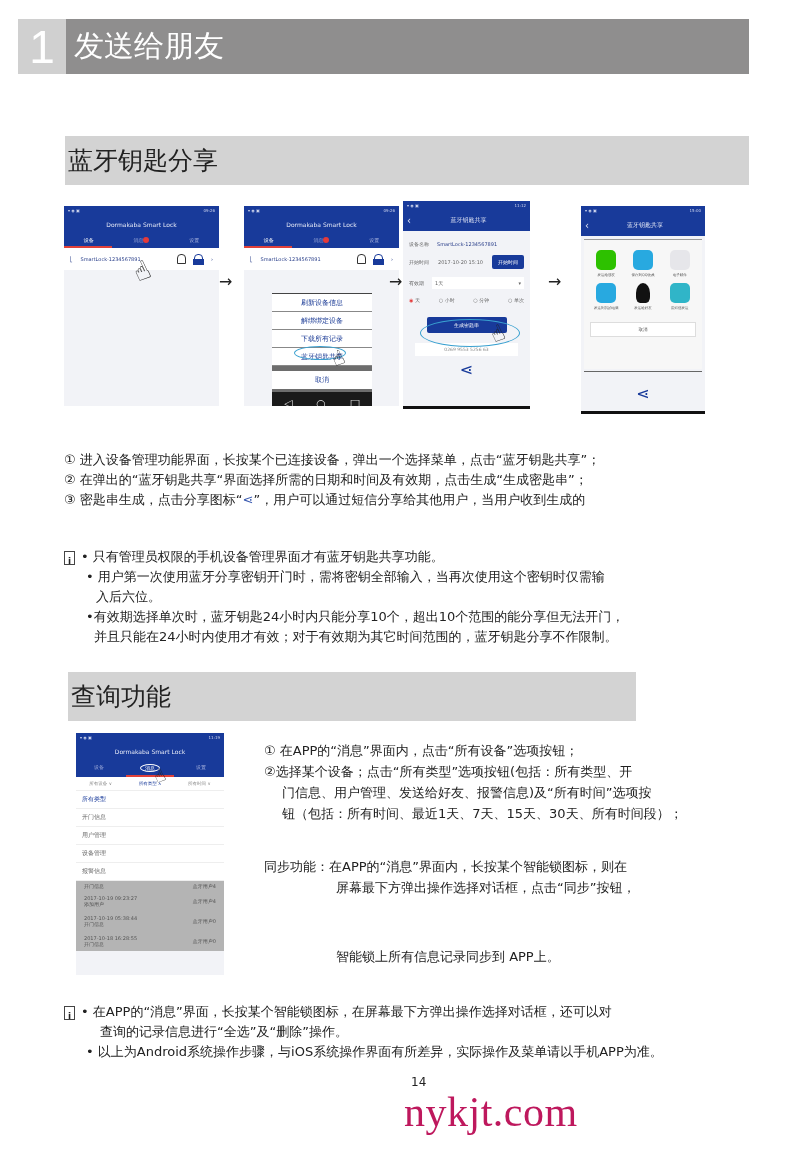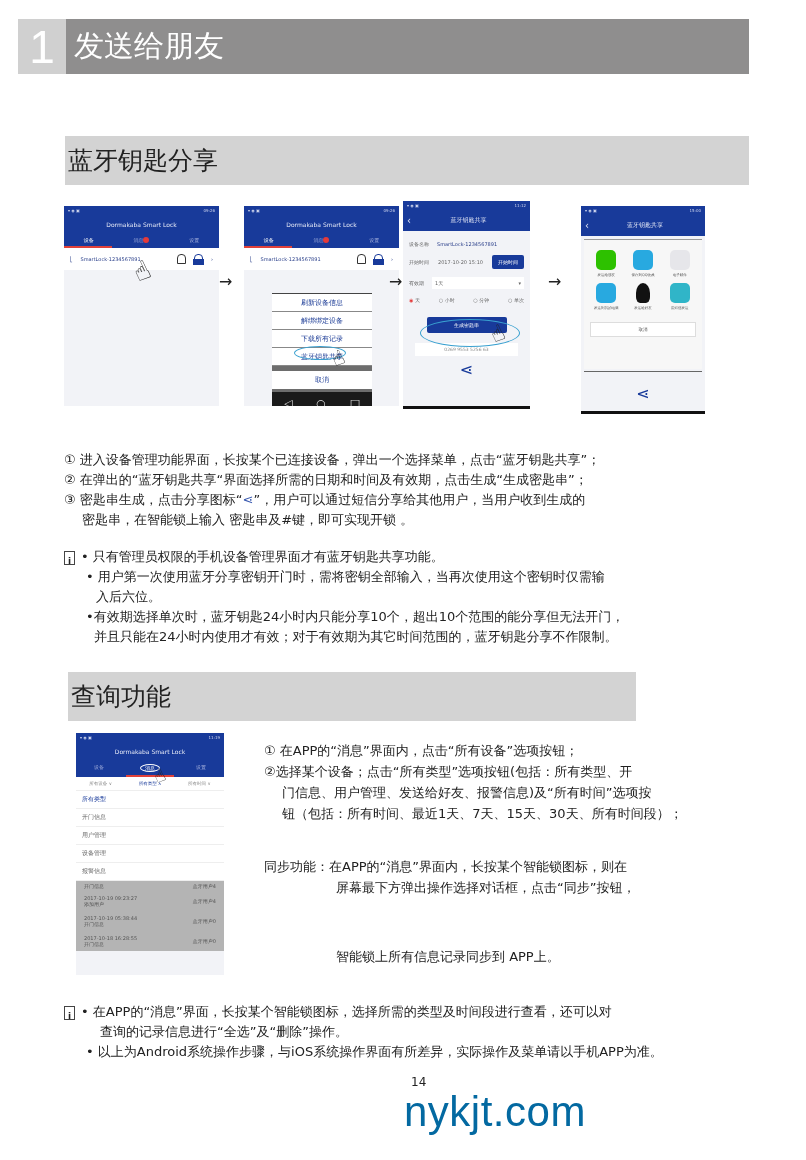--- a/index.html
+++ b/index.html
@@ -46,21 +46,21 @@
   .para p { white-space: nowrap; }
   .indent { padding-left: 18px; }
   .note-ico { display: inline-block; width: 11px; height: 14px; border: 1px solid #444; position: relative; vertical-align: middle; margin-right: 6px; }
   .note-ico::after { content: "i"; position: absolute; left: 3px; top: -1px; font-size: 9px; font-weight: bold; }
 
   .query-list-item { height: 18px; border-bottom: 1px solid #eee; background: #fff; padding-left: 6px; font-size: 6px; color: #666; display: flex; align-items: center; }
   .gray-overlay { background: #b4b4b4; }
   .rec-row { display: flex; justify-content: space-between; align-items: center; padding: 2px 8px; font-size: 5px; color: #555; height: 20px; }
 
   .page-num { position: absolute; left: 411px; top: 1075px; font-size: 12px; color: #222; }
-  .watermark { position: absolute; left: 404px; top: 1088px; font-size: 42px; color: #0369a1; font-family: Liberation Sans, sans-serif; letter-spacing: 0.5px; }
+  .watermark { position: absolute; left: 404px; top: 1088px; font-size: 42px; color: #be185d; font-family: Liberation Serif, serif; letter-spacing: 0.5px; }
 </style>
 </head>
 <body>
 
 <div class="chapter-bar">
   <div class="chapter-num">1</div>
   <div class="chapter-title">发送给朋友</div>
 </div>
 
 <div class="section-bar" style="top:136px;">蓝牙钥匙分享</div>
@@ -216,21 +216,20 @@
   </div>
   <div style="border-top:1px solid #666;margin:2px 3px;"></div>
   <div style="text-align:center;color:#183a9a;font-size:16px;margin-top:12px;">⋖</div>
   <div style="position:absolute;bottom:0;left:0;right:0;height:3px;background:#111;"></div>
 </div>
 
 <div class="para" style="left:64px;top:450px;">
   <p>① 进入设备管理功能界面，长按某个已连接设备，弹出一个选择菜单，点击“蓝牙钥匙共享”；</p>
   <p>② 在弹出的“蓝牙钥匙共享“界面选择所需的日期和时间及有效期，点击生成“生成密匙串”；</p>
   <p><span>③ 密匙串生成，点击分享图标“</span><span style="color:#3a5ab0;">⋖</span><span>”，用户可以通过短信分享给其他用户，当用户收到生成的</span></p>
-  <p class="indent">密匙串，在智能锁上输入 密匙串及#键，即可实现开锁 。</p>
 </div>
 
 <div class="para" style="left:64px;top:547px;">
   <p><span class="note-ico"></span><span>• </span><span>只有管理员权限的手机设备管理界面才有蓝牙钥匙共享功能。</span></p>
   <p style="padding-left:22px;">• <span>用户第一次使用蓝牙分享密钥开门时，需将密钥全部输入，当再次使用这个密钥时仅需输</span></p>
   <p style="padding-left:32px;">入后六位。</p>
   <p style="padding-left:22px;">•<span>有效期选择单次时，蓝牙钥匙24小时内只能分享10个，超出10个范围的能分享但无法开门，</span></p>
   <p style="padding-left:30px;">并且只能在24小时内使用才有效；对于有效期为其它时间范围的，蓝牙钥匙分享不作限制。</p>
 </div>
 
@@ -288,19 +287,19 @@
   <p class="indent">钮（包括：所有时间、最近1天、7天、15天、30天、所有时间段）；</p>
 </div>
 
 <div class="para" style="left:264px;top:856px;line-height:21px;">
   <p>同步功能：在APP的“消息”界面内，长按某个智能锁图标，则在</p>
   <p style="padding-left:72px;">屏幕最下方弹出操作选择对话框，点击“同步”按钮，</p>
   <p style="padding-left:72px;margin-top:48px;">智能锁上所有信息记录同步到 APP上。</p>
 </div>
 
 <div class="para" style="left:64px;top:1002px;">
-  <p><span class="note-ico"></span>• <span>在APP的“消息”界面，长按某个智能锁图标，选择所需的类型及时间段进行查看，还可以对</span></p>
+  <p><span class="note-ico"></span>• <span>在APP的“消息”界面，长按某个智能锁图标，在屏幕最下方弹出操作选择对话框，还可以对</span></p>
   <p style="padding-left:36px;">查询的记录信息进行“全选”及“删除”操作。</p>
   <p style="padding-left:22px;">• <span>以上为Android系统操作步骤，与iOS系统操作界面有所差异，实际操作及菜单请以手机APP为准。</span></p>
 </div>
 
 <div class="page-num">14</div>
 <div class="watermark">nykjt.com</div>
 
 </body></html>

